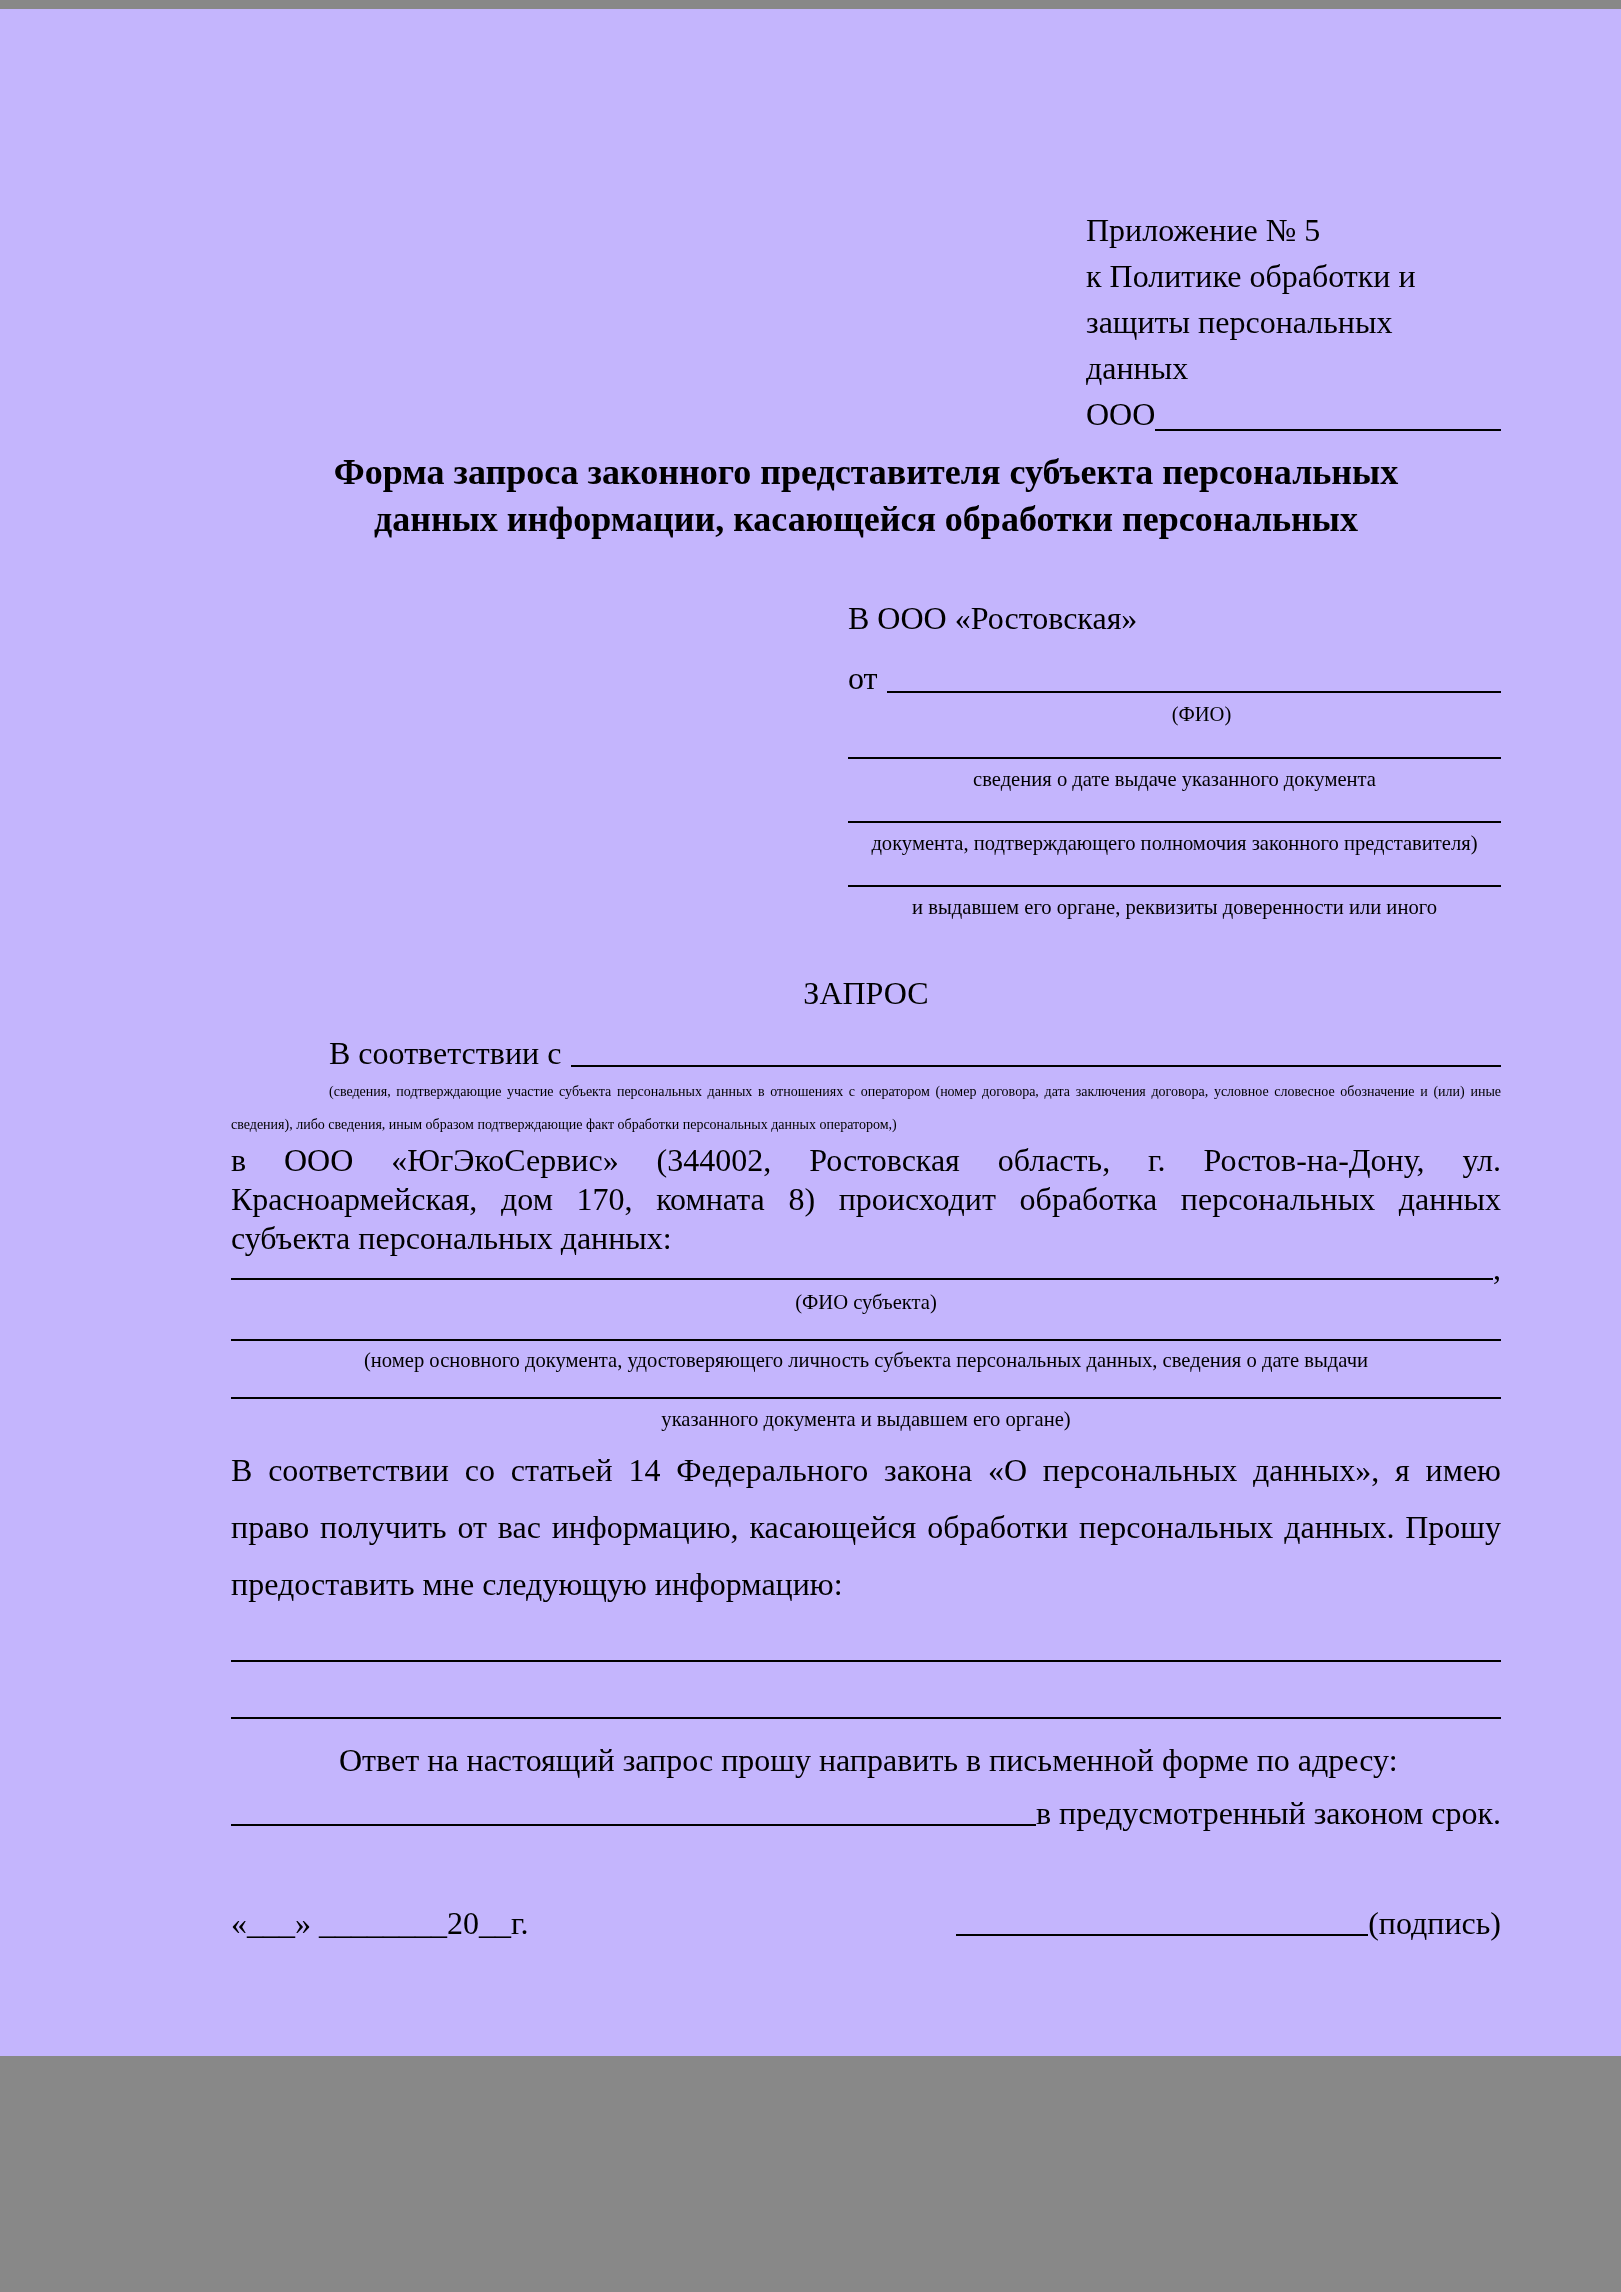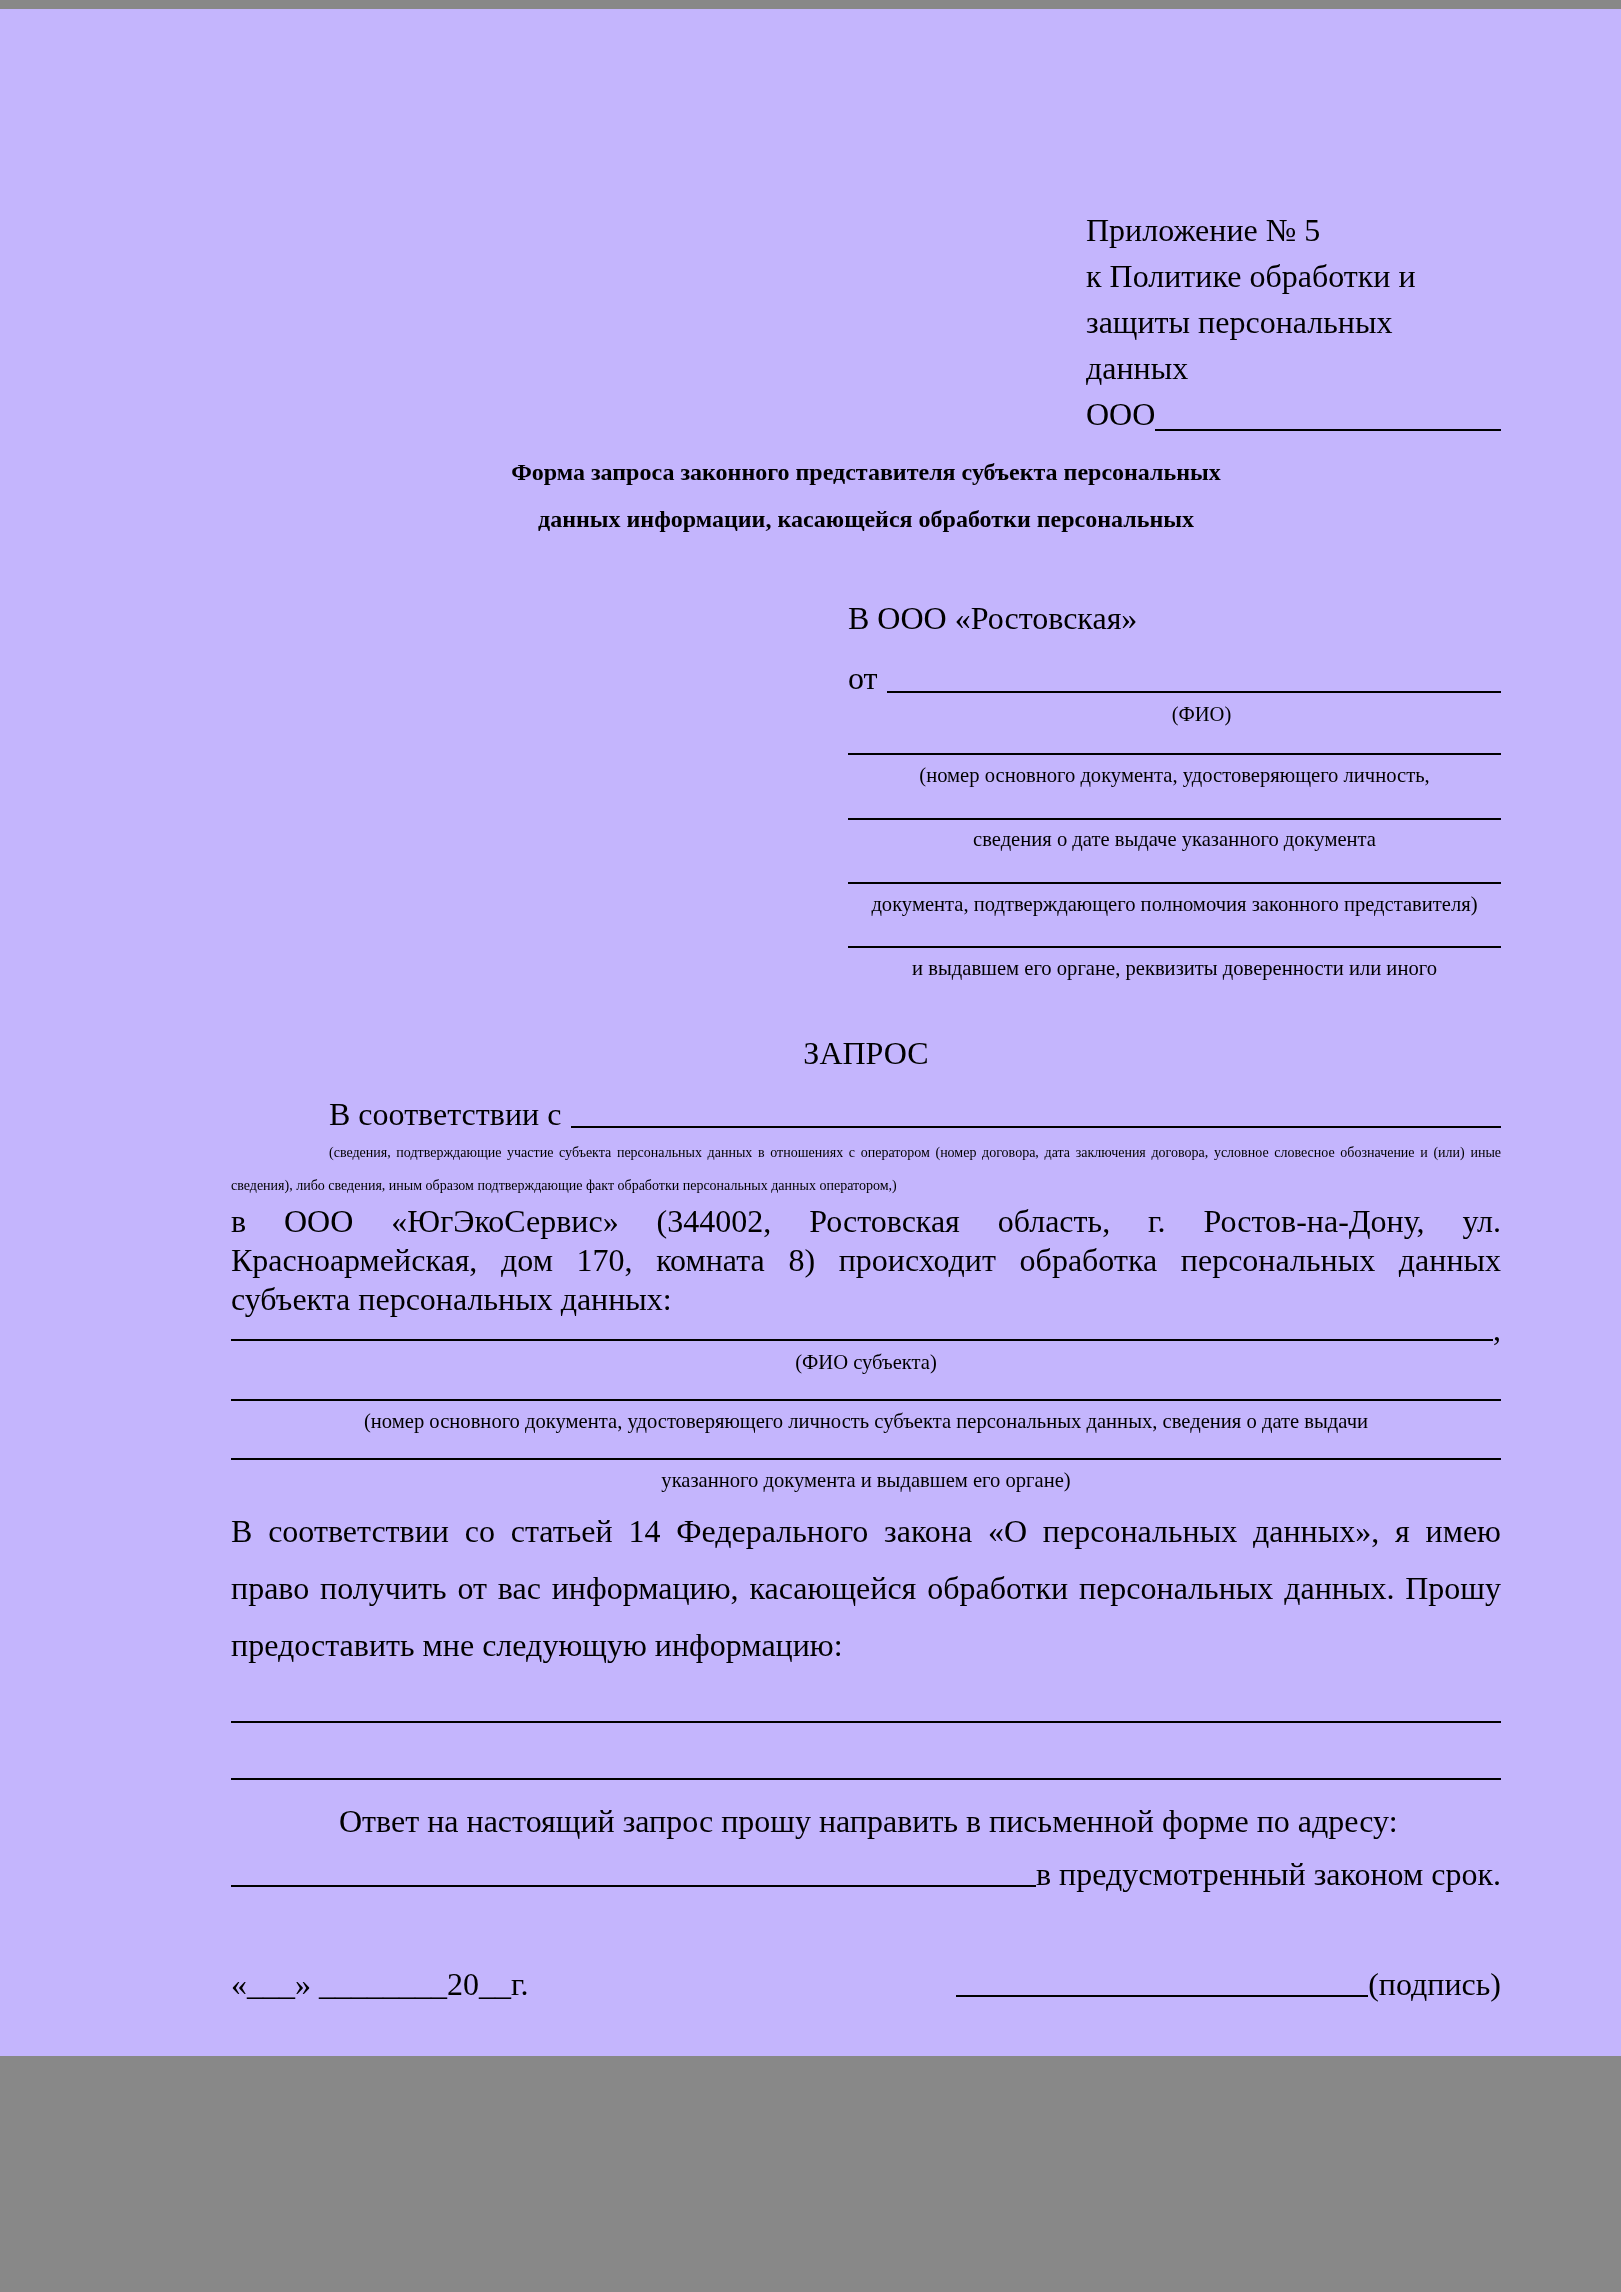--- a/index.html
+++ b/index.html
@@ -31,21 +31,21 @@
 
   
   .appendix { margin-top: 198px; margin-left: 855px; line-height: 46px; }
   .appendix .ooo-row { display: flex; align-items: flex-end; }
 
   
   .doc-title {
     margin-top: 11.8px;
     text-align: center;
     font-weight: bold;
-    font-size: 24px;
+    font-size: 36px;
     line-height: 47px;
   }
 
   
   .recipient { margin-top: 56px; margin-left: 617px; }
   .recipient .to-line { line-height: 39px; }
   .from-row { display: flex; align-items: flex-end; margin-top: 21.6px; line-height: 39px; }
   .from-row .from-label { white-space: nowrap; margin-right: 9.8px; }
   .small-cap {
     font-size: 20.6px;
@@ -120,24 +120,20 @@
     </div>
 
     <div class="recipient">
       <div class="to-line">В ООО «Ростовская»</div>
       <div class="from-row">
         <span class="from-label">от</span>
         <span class="uline"></span>
       </div>
       <div class="small-cap fio-cap">(ФИО)</div>
 
-      <div class="fgroup first">
-        <div class="hrule"></div>
-        <div class="small-cap">(номер основного документа, удостоверяющего личность,</div>
-      </div>
       <div class="fgroup">
         <div class="hrule"></div>
         <div class="small-cap">сведения о дате выдаче указанного документа</div>
       </div>
       <div class="fgroup">
         <div class="hrule"></div>
         <div class="small-cap">документа, подтверждающего полномочия законного представителя)</div>
       </div>
       <div class="fgroup">
         <div class="hrule"></div>

